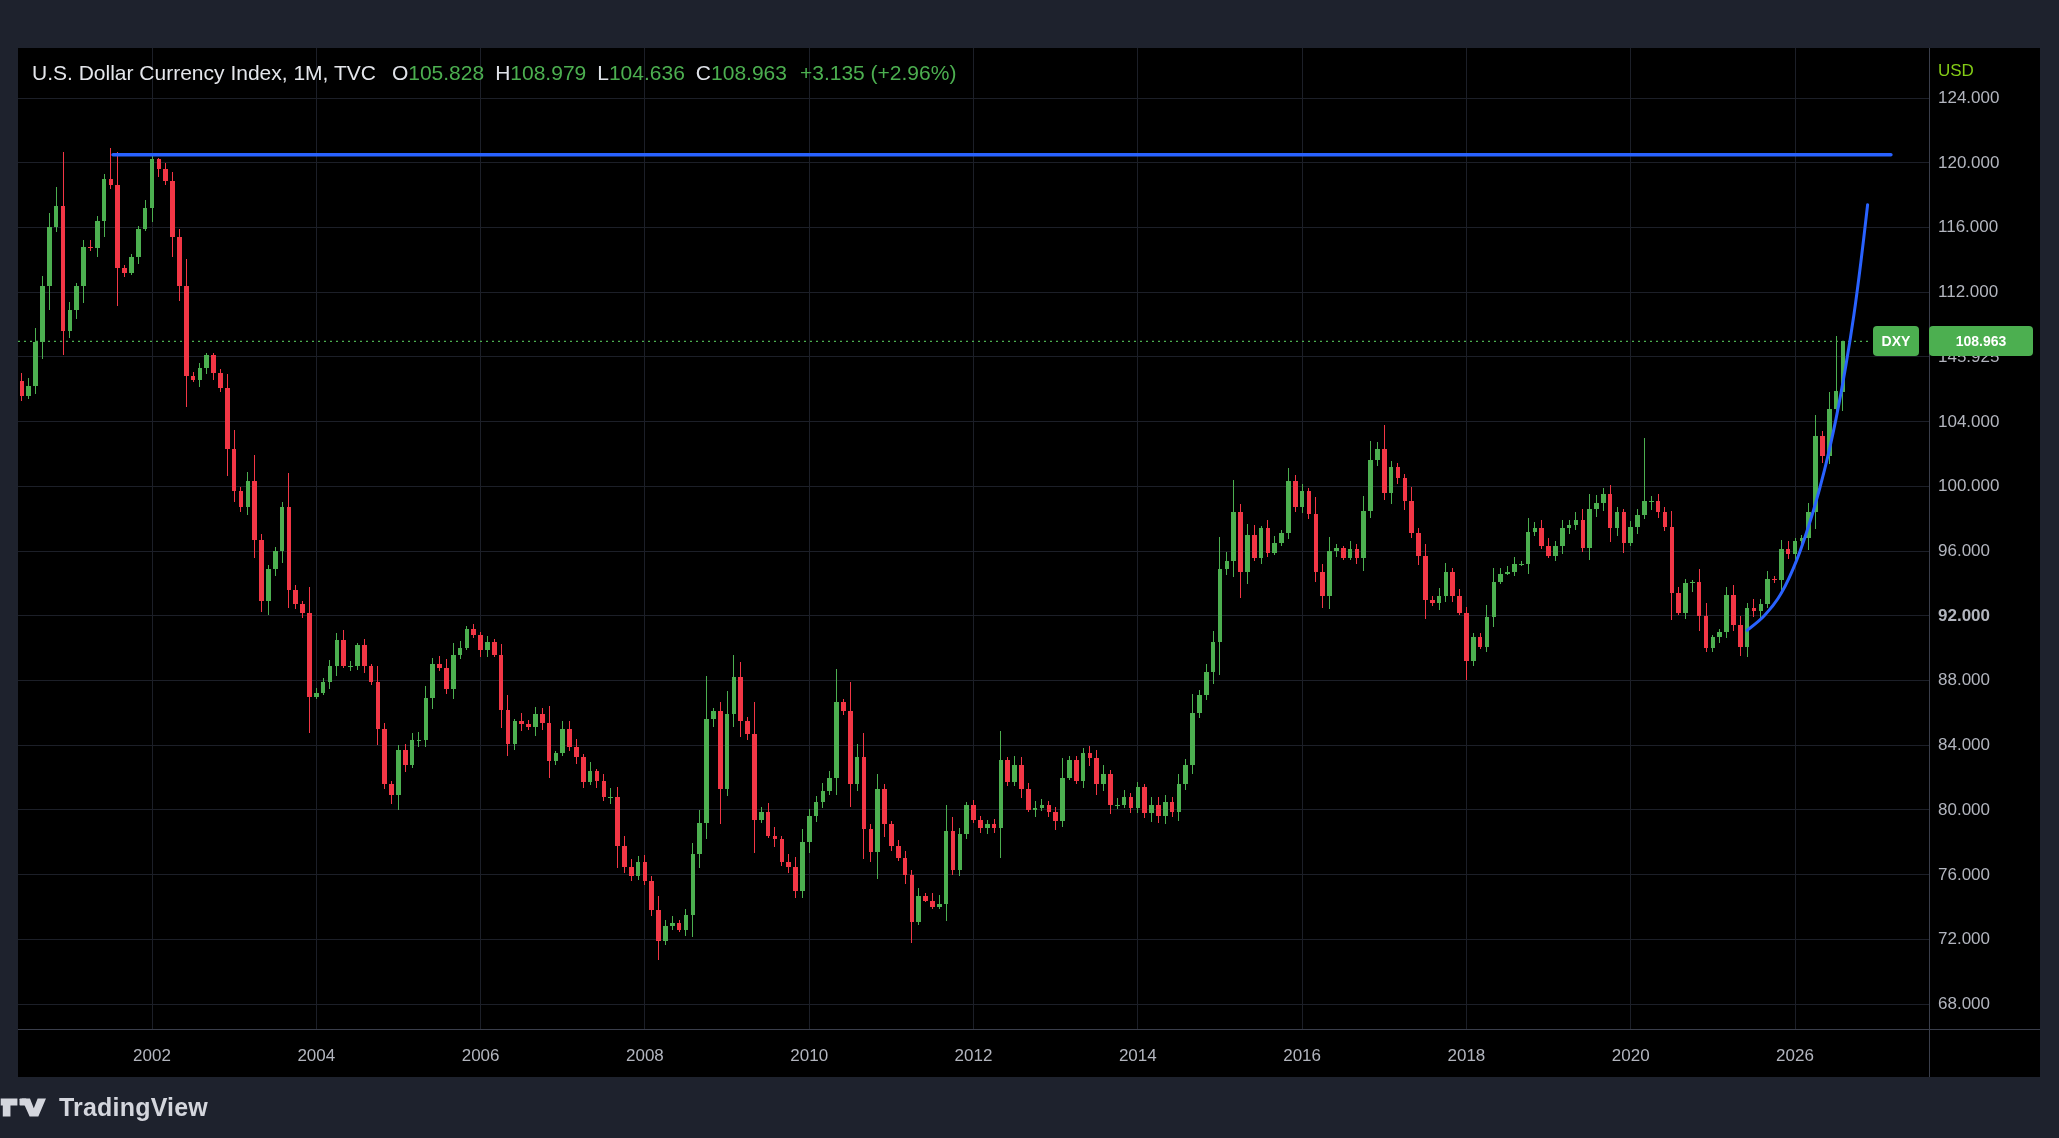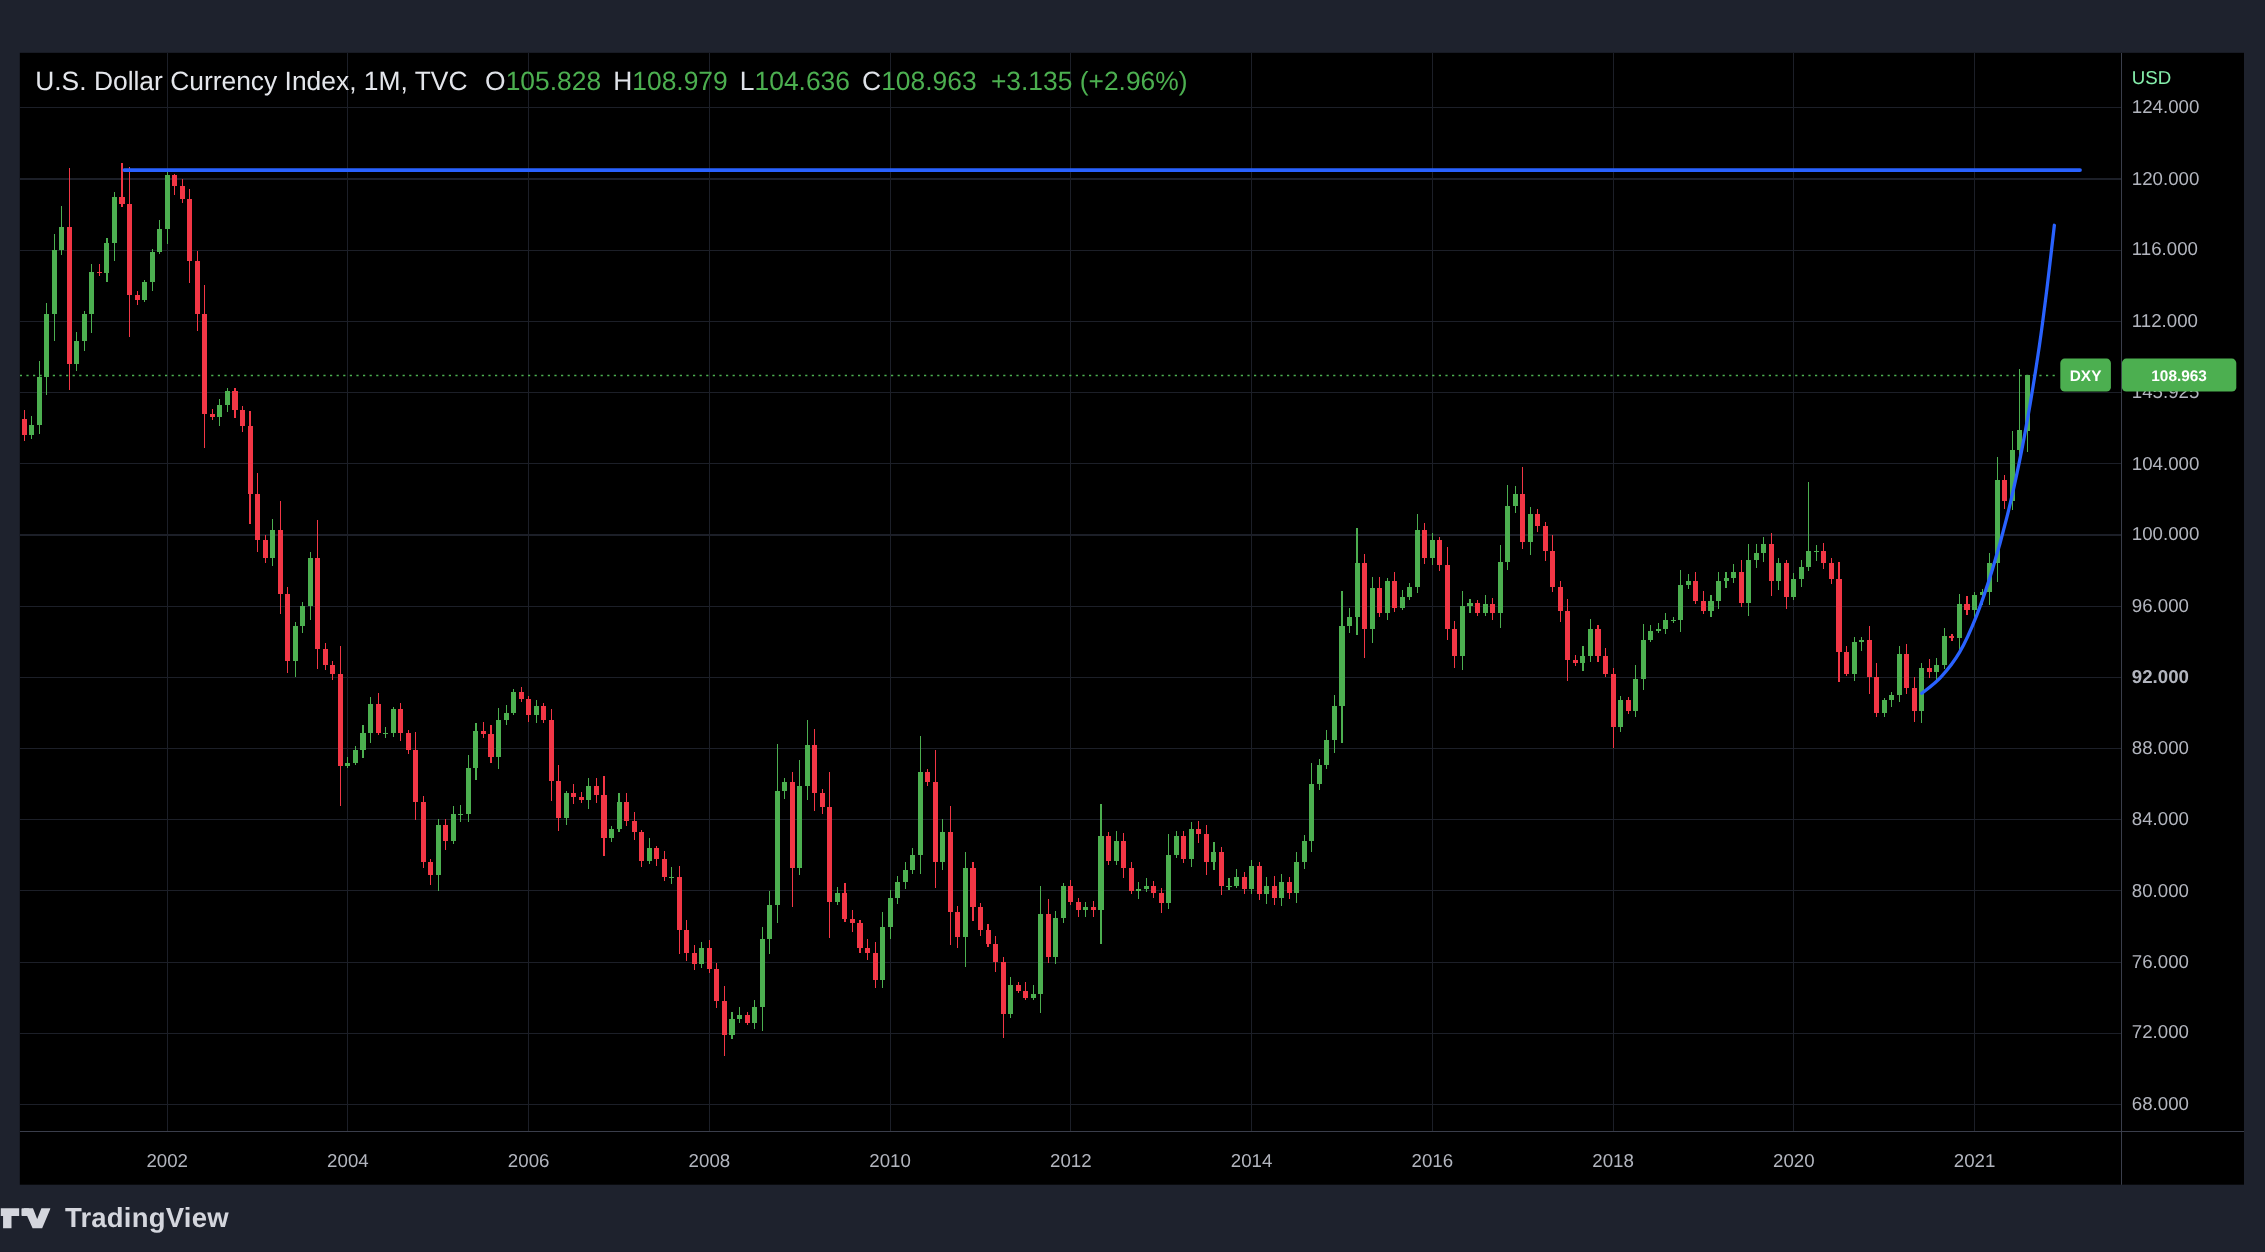--- a/index.html
+++ b/index.html
@@ -6,31 +6,31 @@
   .stage{position:relative;width:2059px;height:1138px;background:#1e222d;overflow:hidden;
          font-family:"Liberation Sans","DejaVu Sans",sans-serif;-webkit-font-smoothing:antialiased;}
   
   .topbar{position:absolute;left:0;top:0;width:100%;height:48px;display:flex;align-items:center;
           padding-left:21px;box-sizing:border-box;font-size:21px;color:#d5d8e0;letter-spacing:.2px;}
   .topbar .author{font-weight:700;color:#e9ebf0;}
   
   .panel{position:absolute;left:18px;top:48px;width:2022px;height:1029px;background:#000;}
   .panel svg{position:absolute;left:0;top:0;}
   
-  .legend{position:absolute;left:14px;top:13px;font-size:24px;display:flex;align-items:baseline;
+  .legend{position:absolute;left:14px;top:13px;font-size:21px;display:flex;align-items:baseline;
           white-space:nowrap;z-index:5;}
   .legend .title{color:#e4e6eb;margin-right:16px;}
   .legend .pair{margin-right:11px;}
   .lg-k{color:#dfe2e8;}
   .lg-v{color:#4caf50;}
   .lg-chg{color:#4caf50;margin-left:2px;}
   
   .price-axis{position:absolute;left:1911px;top:0;width:117px;height:981px;z-index:4;}
   .price-tick{position:absolute;left:9px;transform:translateY(-50%);font-size:17px;color:#b2b5be;}
-  .usd-label{position:absolute;left:1920px;top:13px;font-size:17px;color:#86efac;z-index:5;}
+  .usd-label{position:absolute;left:1920px;top:13px;font-size:17px;color:#84cc16;z-index:5;}
   
   .time-axis{position:absolute;left:0;top:981px;width:2022px;height:53px;z-index:4;}
   .time-tick{position:absolute;top:50%;transform:translate(-50%,-50%);font-size:17px;color:#b2b5be;}
   
   .badge{position:absolute;left:1855px;top:278px;display:flex;z-index:6;}
   .badge .bx{height:30px;line-height:30px;background:#4caf50;color:#fff;font-size:14px;font-weight:700;
              text-align:center;border-radius:4px;}
   .badge .sym{width:46px;margin-right:10px;}
   .badge .px{width:104px;}
   
@@ -656,21 +656,21 @@
         <span class="time-tick" style="left: 134px;">2002</span>
         <span class="time-tick" style="left: 298.304px;">2004</span>
         <span class="time-tick" style="left: 462.608px;">2006</span>
         <span class="time-tick" style="left: 626.912px;">2008</span>
         <span class="time-tick" style="left: 791.216px;">2010</span>
         <span class="time-tick" style="left: 955.52px;">2012</span>
         <span class="time-tick" style="left: 1119.82px;">2014</span>
         <span class="time-tick" style="left: 1284.13px;">2016</span>
         <span class="time-tick" style="left: 1448.43px;">2018</span>
         <span class="time-tick" style="left: 1612.74px;">2020</span>
-        <span class="time-tick" style="left: 1777.04px;">2021</span>
+        <span class="time-tick" style="left: 1777.04px;">2026</span>
       </div>
 
     <div class="badge">
       <div class="bx sym">DXY</div>
       <div class="bx px">108.963</div>
     </div>
   </div>
 
   <div class="bottombar">
     <a class="brand" href="#">

